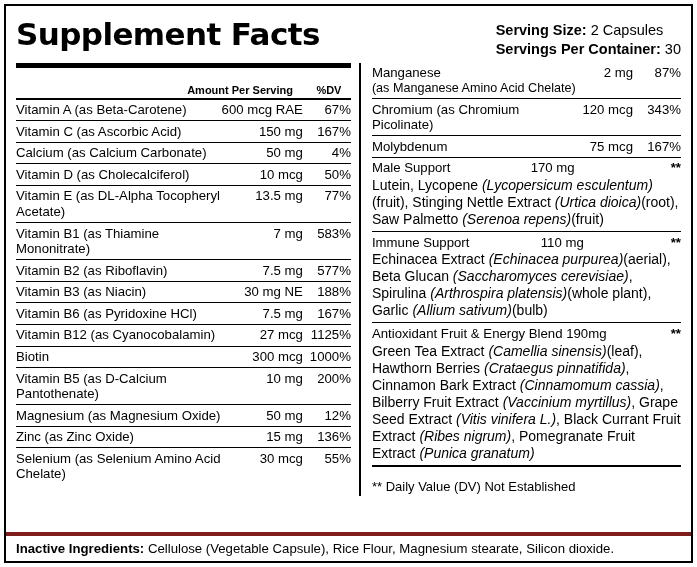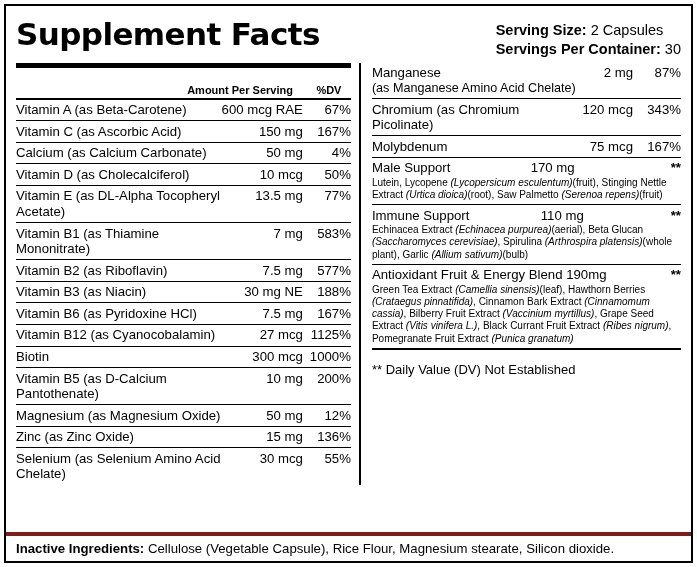--- a/index.html
+++ b/index.html
@@ -111,21 +111,21 @@
     justify-content: space-between;
     align-items: flex-start;
     font-size: 13.2px;
     padding: 2.5px 0 1px 0;
     line-height: 1.18;
   }
   .blend-head .bname { font-weight: normal; }
   .blend-head .bamt { white-space: nowrap; }
   .blend-head .bdv { width: 26px; text-align: right; font-weight: bold; }
   .blend-body {
-    font-size: 10px;
+    font-size: 14px;
     line-height: 1.22;
     padding: 0 0 3px 0;
   }
   .blend-body i { font-style: italic; }
   .row-line { border-top: 1px solid #000; }
   .row-line-thick { border-top: 2px solid #000; }
 
   .dv-note {
     font-size: 13px;
     padding-top: 12px;

